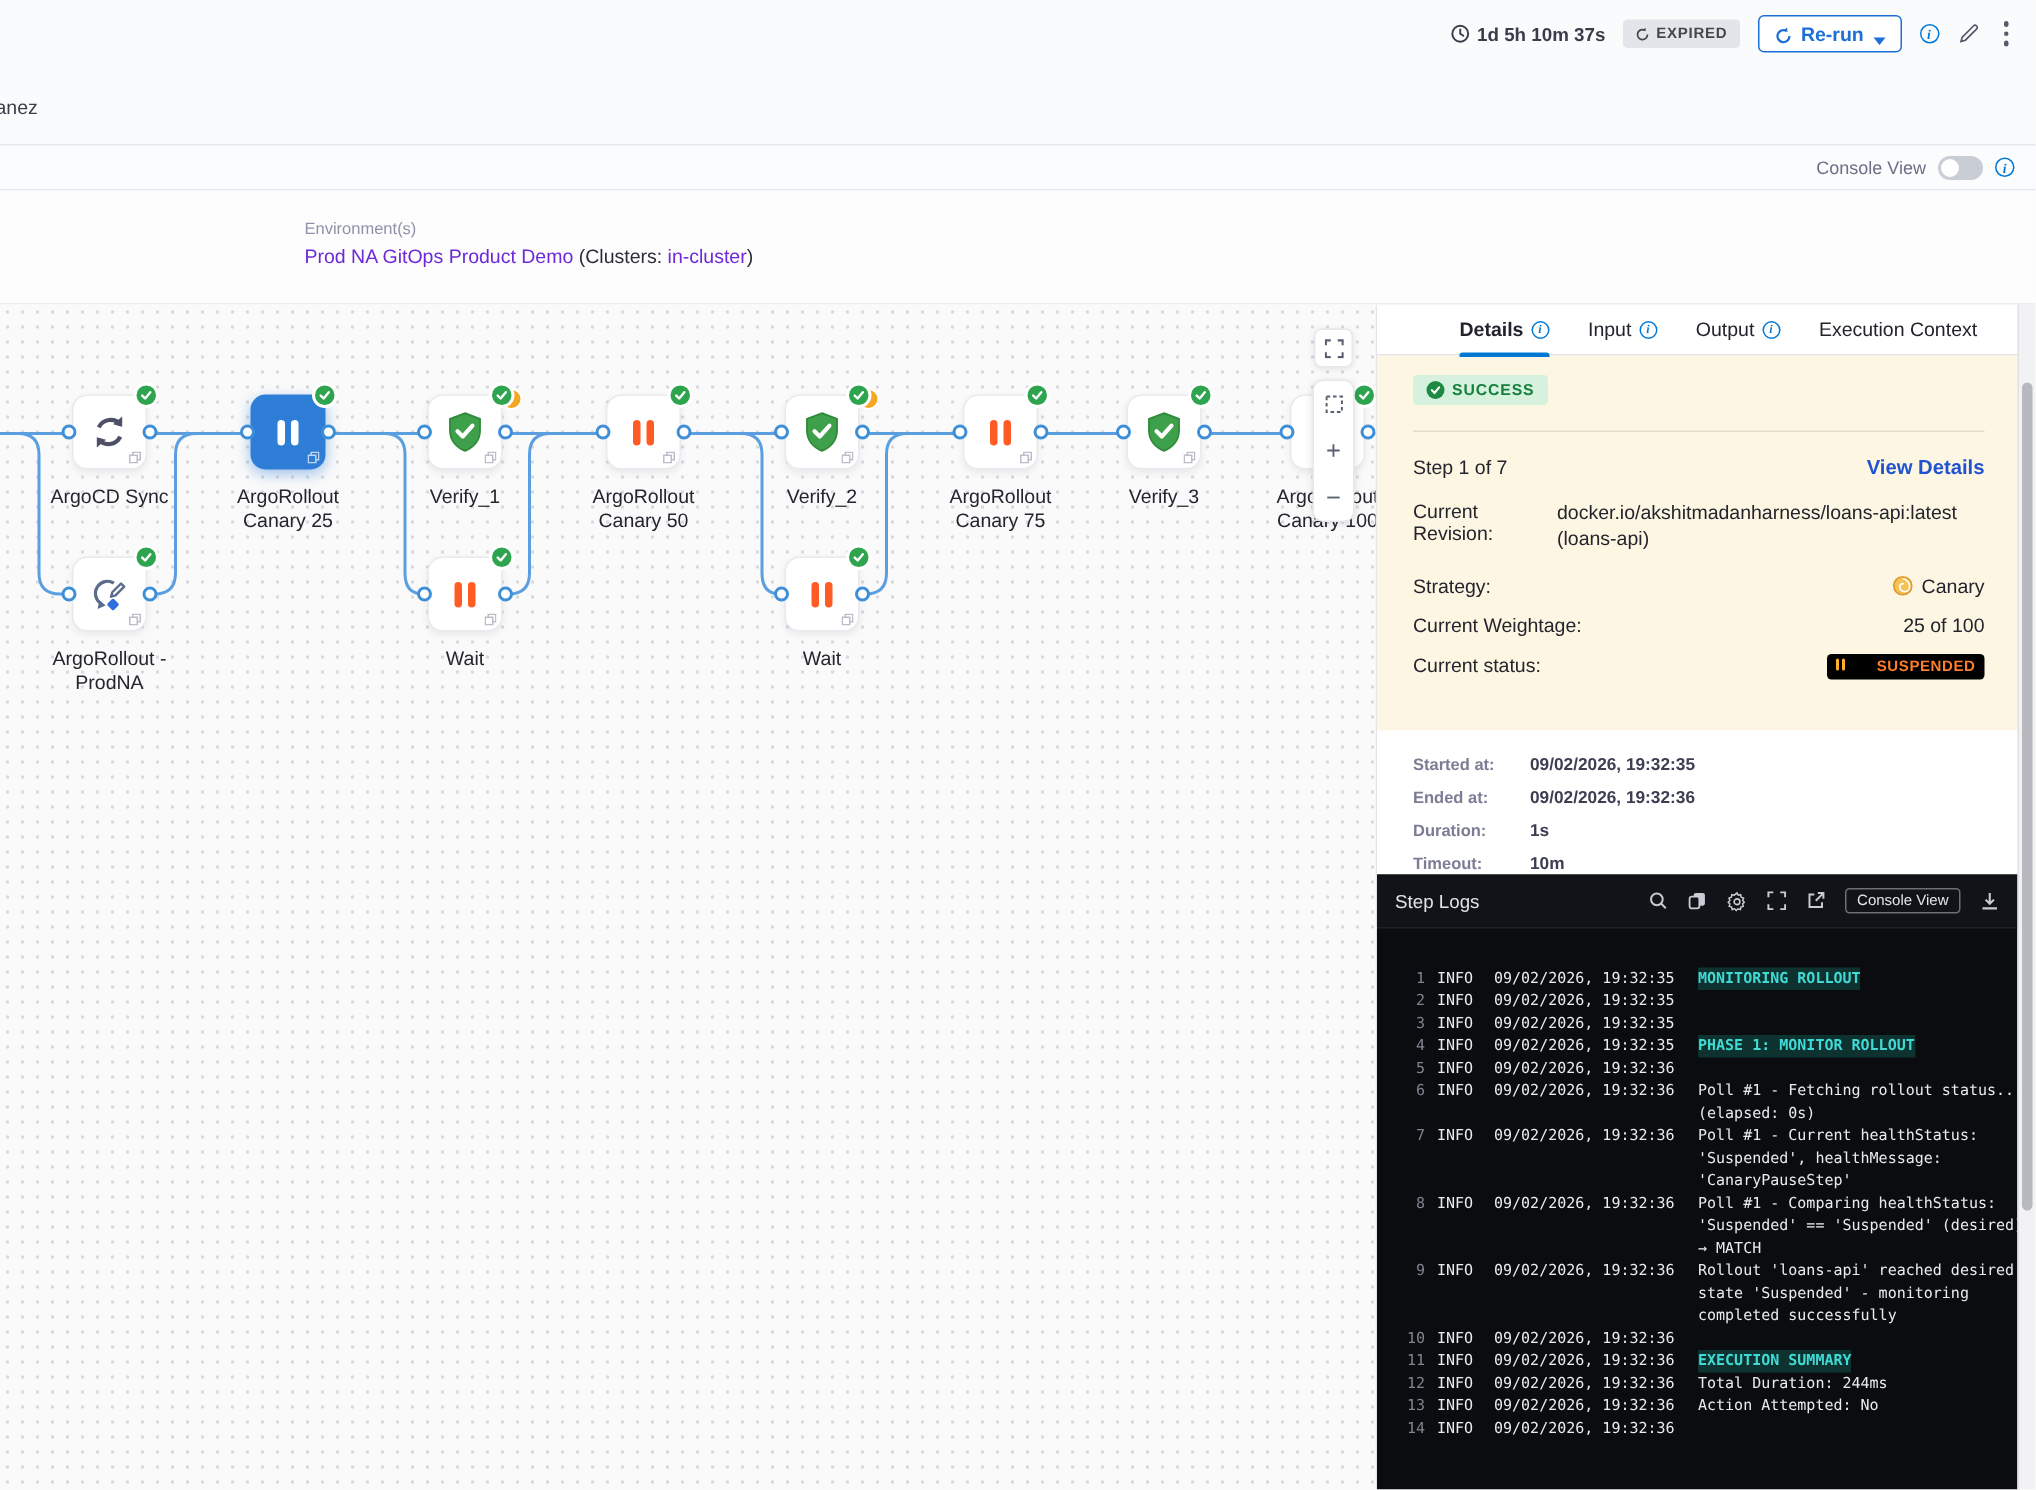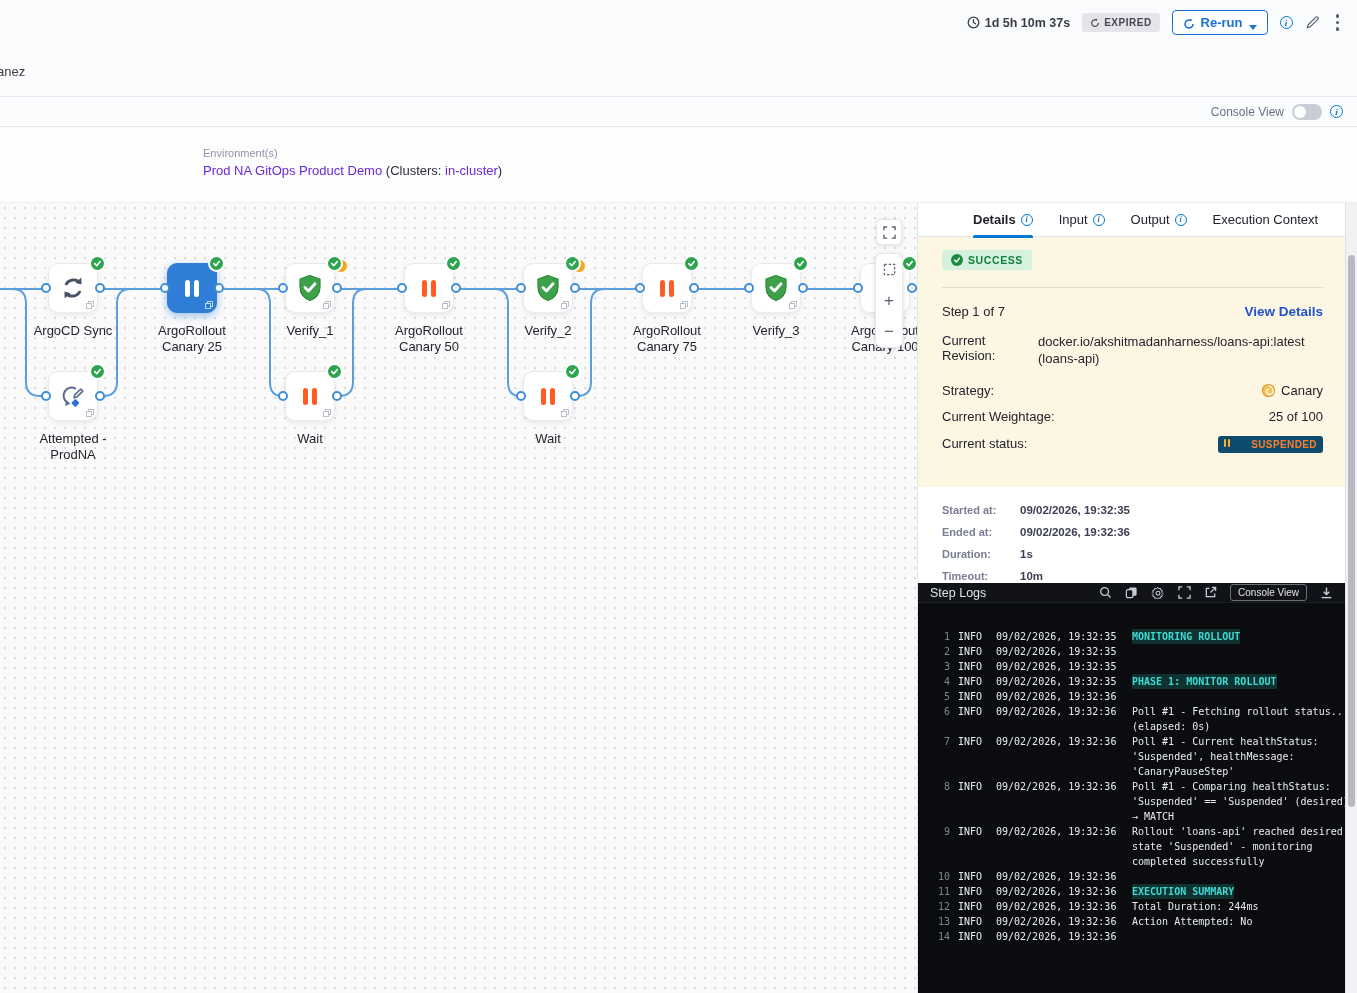--- a/index.html
+++ b/index.html
@@ -77,33 +77,33 @@
   .pill-success { display:inline-flex; align-items:center; gap:5px; background:#d6f1de; border-radius:3px; padding:4px 9px; }
   .pill-success .txt { font-size:10.5px; font-weight:bold; letter-spacing:.6px; color:#15803d; }
   .chk { width:12px; height:12px; border-radius:50%; background:#1d8a43; display:flex; align-items:center; justify-content:center; }
   .cream hr { border:none; border-top:1px solid #e1ddca; margin:17px 0 0; }
   .drow { display:flex; justify-content:space-between; align-items:flex-start; font-size:13px; color:#23242d; margin-top:16px; }
   .drow .vd { font-size:13.5px; font-weight:bold; color:#2053cd; cursor:pointer; }
   .drow .canary { display:flex; align-items:center; gap:5px; }
   .drow.rev { margin-top:14px; }
   .drow.rev .rl { width:92px; flex:0 0 auto; }
   .drow.rev .rv { flex:1; margin-left:4px; line-height:17px; }
-  .badge-susp { display:flex; gap:21px; background:#0c4a6e; border-radius:3px; padding:3px 6px; }
+  .badge-susp { display:flex; gap:21px; background:#000000; border-radius:3px; padding:3px 6px; }
   .badge-susp .bars { display:flex; gap:2px; }
   .badge-susp .bars i { width:2.2px; height:8px; background:#ffb028; border-radius:1px; }
   .badge-susp .txt { font-size:10px; font-weight:bold; letter-spacing:.4px; color:#fd7e2a; }
 
   .metarows { padding:14px 24px 0; background:#fff; height:96px; }
   .mrow { display:flex; margin-bottom:4px; line-height:18px; }
   .mrow .ml { width:78px; font-size:11px; font-weight:bold; color:#7a7d93; }
   .mrow .mv { font-size:11.5px; font-weight:bold; color:#3c3e52; }
 
   
   .logs { flex:1; background:#0a0c10; display:flex; flex-direction:column; min-height:0; }
-  .log-head { height:20px; display:flex; align-items:center; padding:0 12px; gap:13px; background:#111318; border-bottom:1px solid #1e2127; }
+  .log-head { height:36px; display:flex; align-items:center; padding:0 12px; gap:13px; background:#111318; border-bottom:1px solid #1e2127; }
   .log-title { font-size:12.5px; color:#dfe2e8; margin-right:auto; }
   .lic { display:flex; align-items:center; justify-content:center; cursor:pointer; }
   .btn-consoleview { border:1px solid #6b7077; border-radius:3px; color:#e3e5e9; font-size:10px; padding:2px 7px; cursor:pointer; }
   .log-body { flex:1; padding:26px 8px 0 12px; font-family:"DejaVu Sans Mono", monospace; font-size:10px; overflow:hidden; }
   .log-row { display:flex; line-height:15px; min-height:15px; }
   .ln { width:20px; text-align:right; color:#7f848e; flex:0 0 auto; }
   .lvl { width:30px; margin-left:8px; color:#e9ebef; flex:0 0 auto; }
   .lts { width:124px; margin-left:8px; color:#e9ebef; flex:0 0 auto; }
   .lmsg { margin-left:12px; color:#e9ebef; white-space:pre; }
   .lmsg.hl { color:#40d9d4; font-weight:bold; background:#0d3230; align-self:flex-start; }
@@ -388,21 +388,21 @@
               </svg>
             </span>
         </div>
         <span class="badge-ok">
             <svg width="9" height="9" viewBox="0 0 10 10">
               <path d="M2 5.2 L4.2 7.4 L8 2.8" fill="none" stroke="#fff" stroke-width="1.8" stroke-linecap="round" stroke-linejoin="round"></path>
             </svg>
           </span>
         <span class="dot l"></span>
           <span class="dot r"></span>
-        <div class="nlabel">Attempted -
+        <div class="nlabel">ArgoRollout -
 ProdNA</div>
       </div>
 
       <div class="node" style="left:285px; top:168px">
         <div class="card">
             <span class="pause">
               <i></i>
               <i></i>
             </span>
           <span class="marker">

